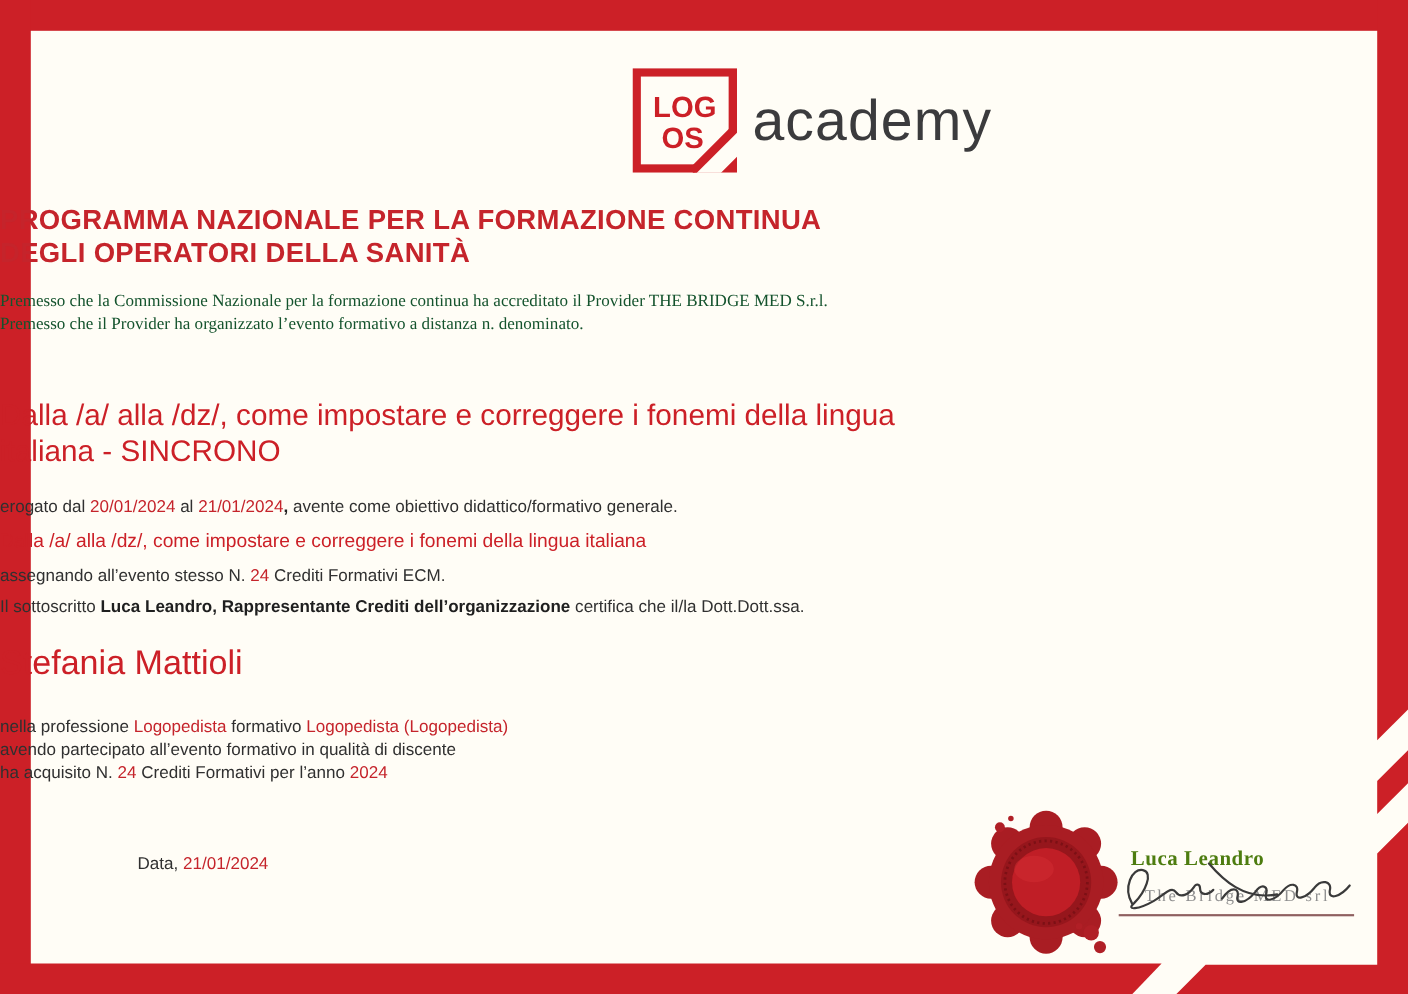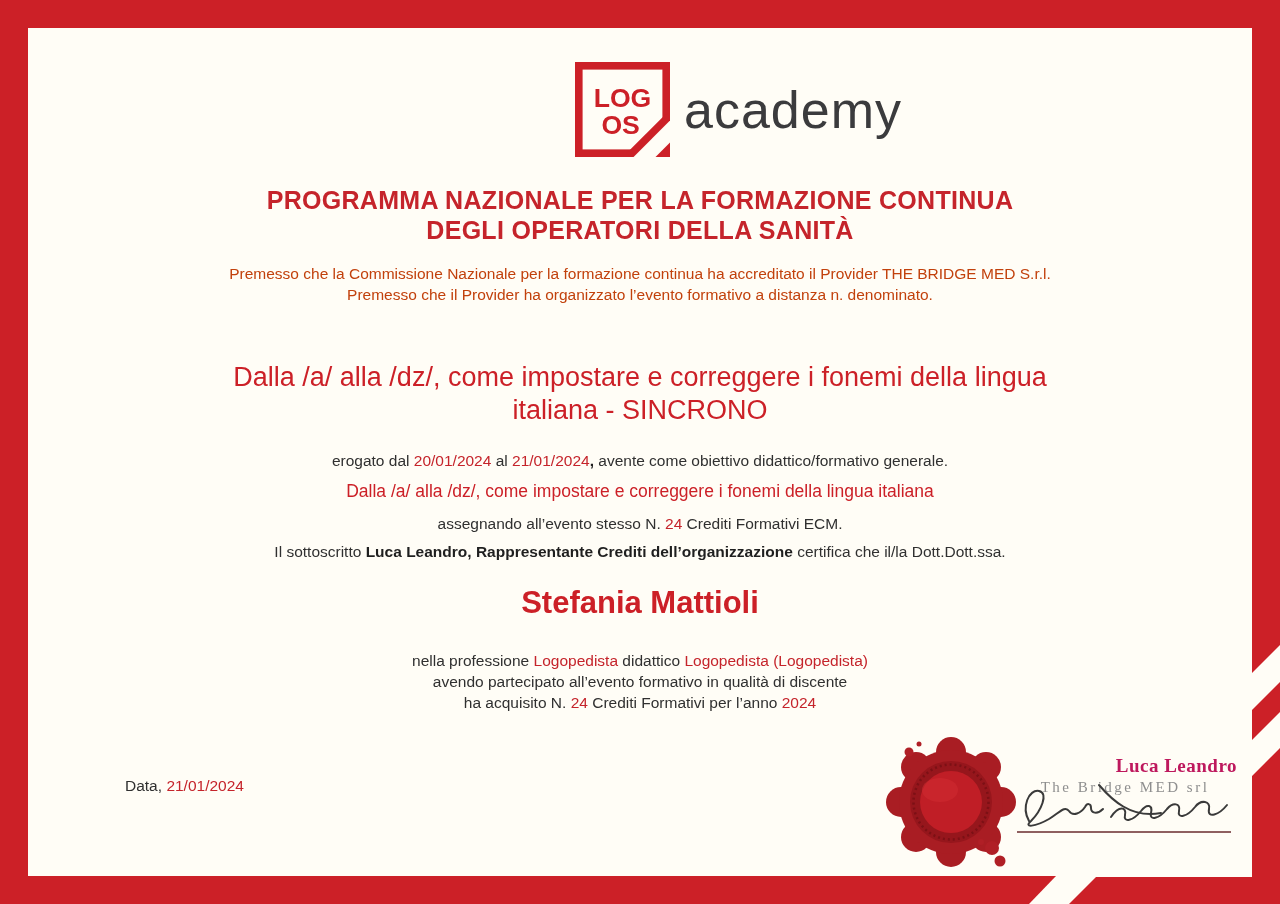--- a/index.html
+++ b/index.html
@@ -1,39 +1,39 @@
 <!DOCTYPE html>
 <html><head>
 <meta charset="utf-8">
 <style>
   html,body{margin:0;padding:0;}
   body{width:1280px;height:904px;background:#fffdf6;font-family:"Liberation Sans",sans-serif;}
   .page{position:relative;width:1280px;height:904px;overflow:hidden;background:#fffdf6;}
   .frame-svg{position:absolute;left:0;top:0;width:1280px;height:904px;pointer-events:none;z-index:0;}
   .content{position:absolute;left:0;top:0;width:1280px;height:668px;z-index:1;}
   .abs{position:absolute;margin:0;text-align:center;}
-  .center{left:0;right:0;text-align:center;}
+  .center{left:0;right:0;text-align:left;}
   .r{color:#c5242b;}
   .b{font-weight:700;color:#1f1f1f;}
   .logo-box{position:absolute;left:575px;top:62px;width:95px;height:95px;}
   .wordmark{position:absolute;left:684px;top:80px;font-size:52px;color:#3b3b3d;letter-spacing:1px;font-weight:400;}
   .main-title{top:185px;font-size:25px;line-height:30px;font-weight:700;color:#c5242b;letter-spacing:0.3px;}
-  .premise{top:264px;font-size:15.5px;line-height:20.5px;color:#c2410c;}
+  .premise{top:264px;font-size:15.5px;line-height:20.5px;color:#14532d;font-family:Liberation Serif, serif;}
   .course-title{top:361px;font-size:27px;line-height:33px;font-weight:400;color:#cc2027;}
   .bodyline{font-size:15.5px;color:#303030;}
   .delivery{top:452px;}
   .objective{top:481px;font-size:17.5px;color:#cc2027;}
   .credits{top:515px;}
   .undersigned{top:543px;}
-  .recipient-name{top:585px;font-size:31px;color:#cc2027;font-weight:bold;}
+  .recipient-name{top:585px;font-size:31px;color:#cc2027;}
   .birth{top:651px;font-size:15.5px;line-height:20.8px;color:#303030;}
   .data-line{left:125px;top:777px;font-size:15.5px;color:#303030;}
   .seal{position:absolute;left:876px;top:730px;width:150px;height:150px;}
   .sig-block{position:absolute;left:1013px;top:755px;width:224px;}
-  .sig-name{text-align:right;font-family:"Liberation Serif",serif;font-weight:700;font-size:19px;color:#be185d;letter-spacing:0.5px;margin:0;}
+  .sig-name{text-align:left;font-family:"Liberation Serif",serif;font-weight:700;font-size:19px;color:#4d7c0f;letter-spacing:0.5px;margin:15px;}
   .sig-company{text-align:center;font-family:"Liberation Serif",serif;font-size:15px;color:#8e8e8e;letter-spacing:2.5px;margin:2px 0 0 0;}
   .sig-scribble{position:absolute;left:0;top:22px;width:224px;height:58px;}
   .sig-line{position:absolute;left:4px;top:76px;width:214px;height:2px;background:#8f6060;}
 </style>
 </head>
 <body>
 
 <div class="page">
 
   <svg class="frame-svg" viewBox="0 0 1280 904" xmlns="http://www.w3.org/2000/svg">
@@ -75,21 +75,21 @@
 
     <p class="abs center objective">Dalla /a/ alla /dz/, come impostare e correggere i fonemi della lingua italiana</p>
 
     <p class="abs center bodyline credits"><span>assegnando all’evento stesso N.</span> <span class="r">24</span> <span>Crediti Formativi ECM.</span></p>
 
     <p class="abs center bodyline undersigned"><span>Il sottoscritto</span> <span class="b">Luca Leandro, Rappresentante Crediti dell’organizzazione</span> <span>certifica che il/la Dott.Dott.ssa.</span></p>
 
     <p class="abs center recipient-name">Stefania Mattioli</p>
 
     <div class="abs center birth">
-      <div><span>nella professione</span> <span class="r">Logopedista</span> <span>didattico</span> <span class="r">Logopedista (Logopedista)</span></div>
+      <div><span>nella professione</span> <span class="r">Logopedista</span> <span>formativo</span> <span class="r">Logopedista (Logopedista)</span></div>
       <div>avendo partecipato all’evento formativo in qualità di discente</div>
       <div><span>ha acquisito N.</span> <span class="r">24</span> <span>Crediti Formativi per l’anno</span> <span class="r">2024</span></div>
     </div>
 
     <p class="abs data-line"><span>Data,</span> <span class="r">21/01/2024</span></p>
 
     <svg class="seal" viewBox="0 0 150 150" xmlns="http://www.w3.org/2000/svg">
       <g fill="#a91d23">
         <circle cx="125" cy="72" r="15"></circle>
           <circle cx="110" cy="107" r="15"></circle>

